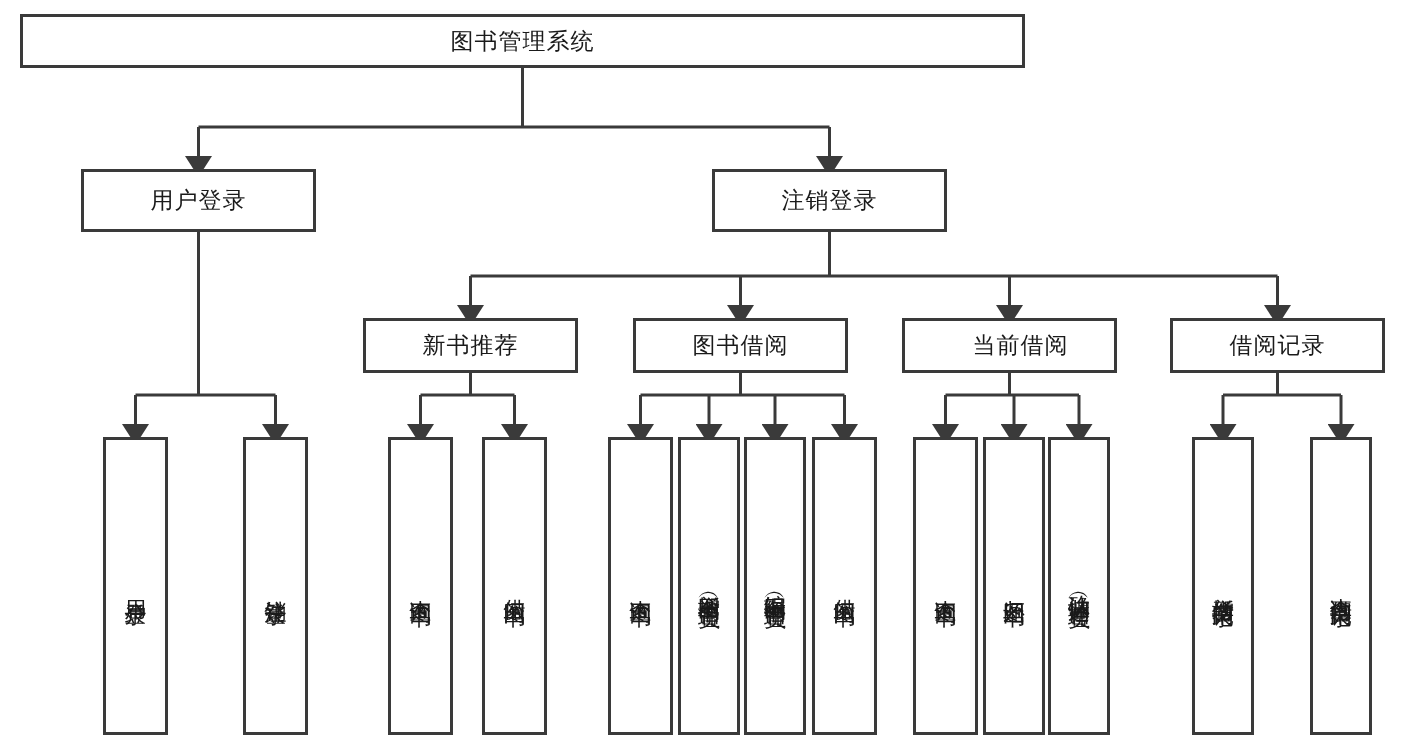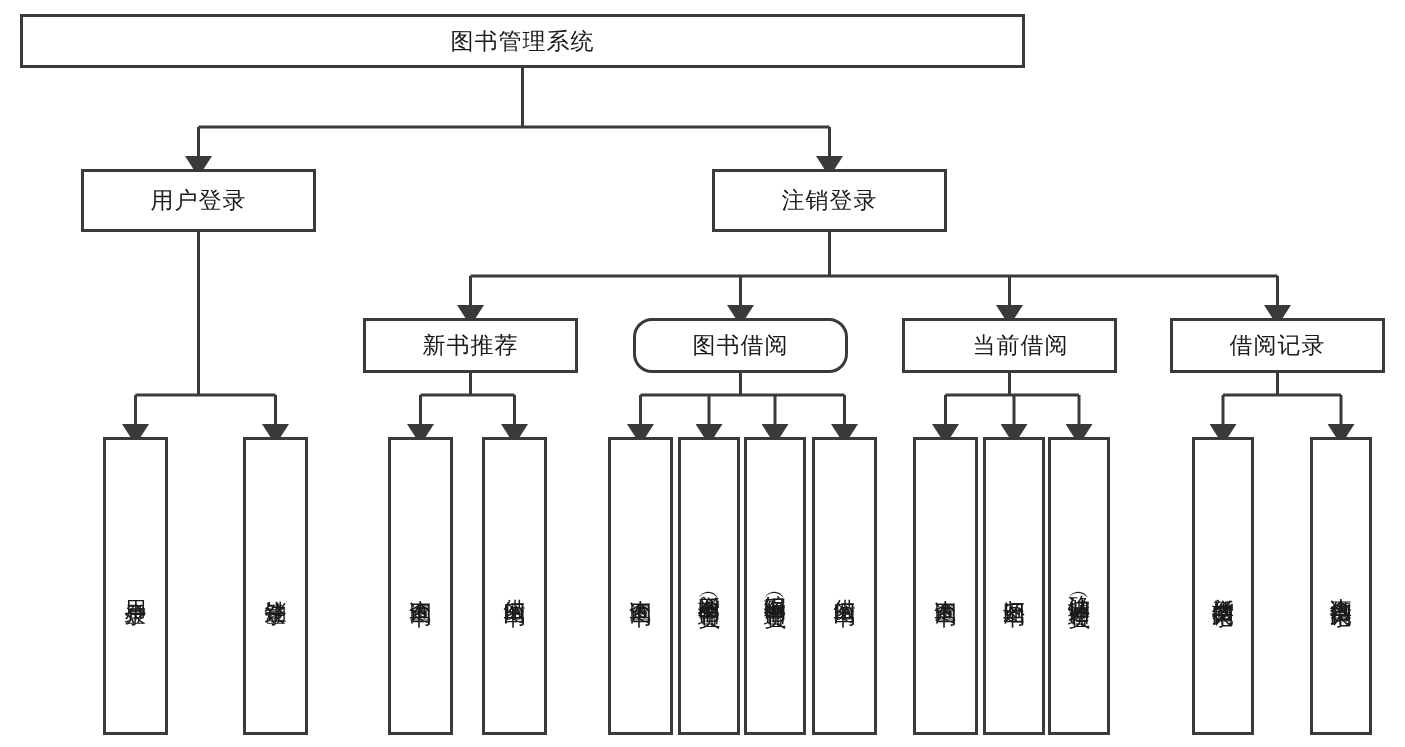--- a/index.html
+++ b/index.html
@@ -117,21 +117,21 @@
       </div>
       <div class="node horiz" style="left: 81px; top: 169px; width: 235px; height: 63px; border-color: rgb(58, 58, 58);">
         <span class="label">用户登录</span>
       </div>
       <div class="node horiz" style="left: 712px; top: 169px; width: 235px; height: 63px; border-color: rgb(58, 58, 58);">
         <span class="label">注销登录</span>
       </div>
       <div class="node horiz" style="left: 363px; top: 318px; width: 215px; height: 55px; border-color: rgb(58, 58, 58); text-align: center;">
         <span class="label">新书推荐</span>
       </div>
-      <div class="node horiz" style="left: 633px; top: 318px; width: 215px; height: 55px; border-color: rgb(58, 58, 58); border-radius: 19px;">
+      <div class="node horiz" style="left: 633px; top: 318px; width: 215px; height: 55px; border-color: rgb(58, 58, 58);">
         <span class="label">图书借阅</span>
       </div>
       <div class="node horiz" style="left: 902px; top: 318px; width: 215px; height: 55px; border-color: rgb(58, 58, 58); padding-left: 22px;">
         <span class="label">当前借阅</span>
       </div>
       <div class="node horiz" style="left: 1170px; top: 318px; width: 215px; height: 55px; border-color: rgb(58, 58, 58); text-align: center;">
         <span class="label">借阅记录</span>
       </div>
       <div class="node vert" style="left: 103px; top: 437px; width: 65px; height: 298px; border-color: rgb(58, 58, 58);">
         <span class="label">用户登录</span>

